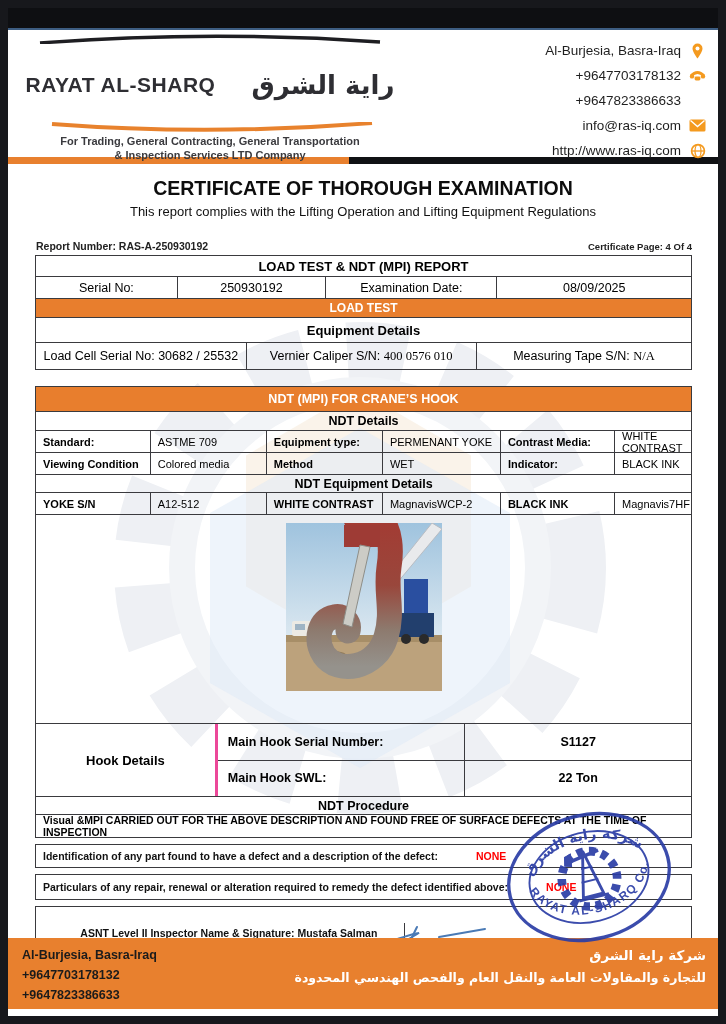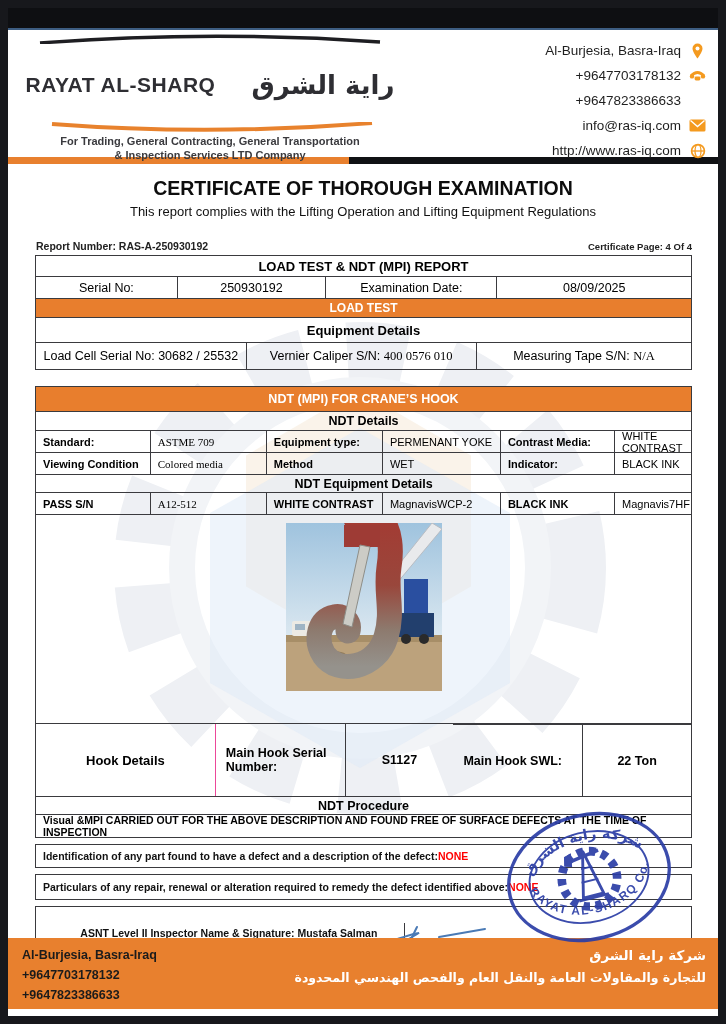--- a/index.html
+++ b/index.html
@@ -39,30 +39,30 @@
   .cell:first-child{border-left:none;}
   .cL{justify-content:flex-start;padding-left:7px;}
   .hc{justify-content:center;width:100%;display:flex;align-items:center;}
   .h20{height:20px;} .h21{height:21px;} .h18{height:18px;} .h24{height:24px;} .h26{height:26px;} .h17{height:17px;} .h22{height:22px;}
   .bold{font-weight:bold;}
   .f13{font-size:13px;} .f125{font-size:12.5px;} .f12{font-size:12px;} .f11{font-size:11px;} .f105{font-size:10.5px;}
   .orangebar{background:#E87E2D;color:#fff;font-weight:bold;}
   .serif{font-family:"Liberation Serif",serif;}
   .w1{width:21.5%;} .w2{width:22.5%;} .w3{width:26%;} .w4{flex:1;}
   .e1{width:32%;} .e2{width:35%;} .e3{flex:1;}
-  .n1{width:16.3%;} .n2{width:16.5%;font-family:Liberation Serif, serif;} .n3{width:16.5%;} .n4{width:16.8%;} .n5{width:16.2%;} .n6{flex:1;}
+  .n1{width:16.3%;} .n2{width:16.5%;} .n3{width:16.5%;} .n4{width:16.8%;} .n5{width:16.2%;} .n6{flex:1;}
   .photorow{height:200px;border-top:1px solid #3a3a3e;display:flex;justify-content:center;align-items:flex-start;padding-top:8px;}
   .hookgrid{display:flex;border-top:1px solid #3a3a3e;height:72px;}
   .hg-label{width:27.3%;display:flex;align-items:center;justify-content:center;font-weight:bold;font-size:13px;}
-  .hg-rows{flex:1;border-left:1px solid #ec4899;display:flex;flex-direction:row;}
+  .hg-rows{flex:1;border-left:3px solid #ec4899;display:flex;flex-direction:column;}
   .hg-row{flex:1;display:flex;}
   .hg-row + .hg-row{border-top:1px solid #3a3a3e;}
   .hg-mid{width:50%;display:flex;align-items:center;padding-left:10px;font-weight:bold;font-size:12.5px;}
   .hg-val{flex:1;border-left:1px solid #3a3a3e;display:flex;align-items:center;justify-content:center;font-weight:bold;font-size:12.5px;}
-  .sepbox{border:1px solid #3a3a3e;margin:6px 26px 0 27px;display:flex;align-items:center;font-weight:bold;font-size:10.5px;color:#111;}
+  .sepbox{border:1px solid #3a3a3e;margin:6px 26px 0 27px;display:flex;align-items:center;font-weight:bold;font-size:10.5px;color:#111;gap:38px;}
   .sepbox.pad{padding-left:7px;}
   .d1{height:22px;} .d2{height:24px;}
   .red{color:#FF0000;}
   .green{color:#00A651;margin-left:4px;}
   .sigrow{height:36px;padding:18px;}
   .sig-left{width:56.5%;height:100%;border-right:1px solid #3a3a3e;display:flex;align-items:flex-start;justify-content:center;padding-top:4px;position:relative;}
   .sig-right{flex:1;display:flex;align-items:flex-start;justify-content:center;padding-top:4px;}
   .sig-svg{position:absolute;left:245px;top:-2px;pointer-events:none;}
   
   .stamp{position:absolute;left:495px;top:800px;width:172px;height:138px;z-index:3;}
@@ -224,21 +224,21 @@
         <div class="cell cL n2 f11">Colored media</div>
         <div class="cell cL n3 f11 bold">Method</div>
         <div class="cell cL n4 f11">WET</div>
         <div class="cell cL n5 f11 bold">Indicator:</div>
         <div class="cell cL n6 f11">BLACK INK</div>
       </div>
       <div class="trow h17">
         <span class="hc bold f125">NDT Equipment Details</span>
       </div>
       <div class="trow h21">
-        <div class="cell cL n1 f11 bold">PASS S/N</div>
+        <div class="cell cL n1 f11 bold">YOKE S/N</div>
         <div class="cell cL n2 f11">A12-512</div>
         <div class="cell cL n3 f11 bold">WHITE CONTRAST</div>
         <div class="cell cL n4 f11">MagnavisWCP-2</div>
         <div class="cell cL n5 f11 bold">BLACK INK</div>
         <div class="cell cL n6 f11">Magnavis7HF</div>
       </div>
 
       <div class="photorow">
         <svg width="156" height="168" viewBox="0 0 156 168">
           <defs>

